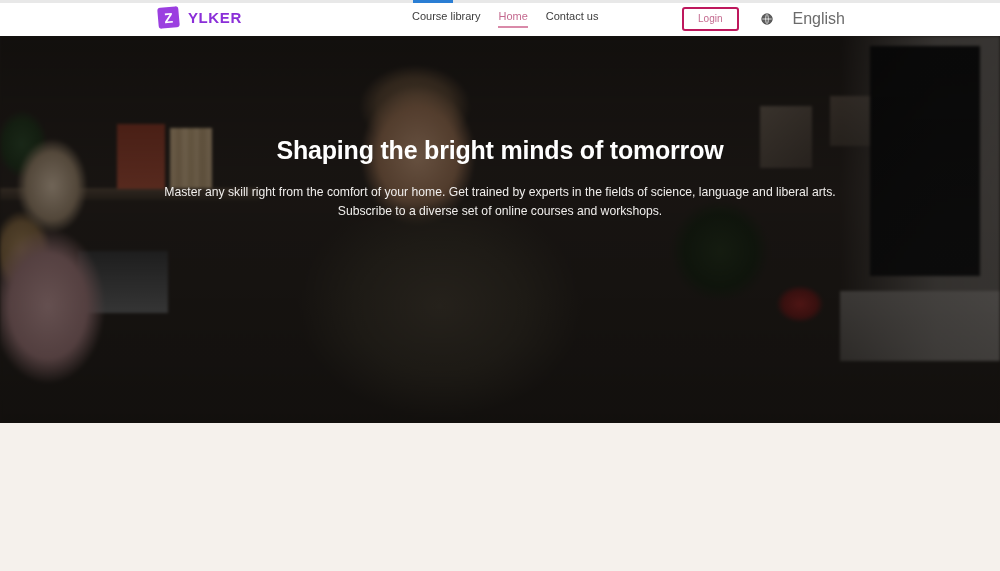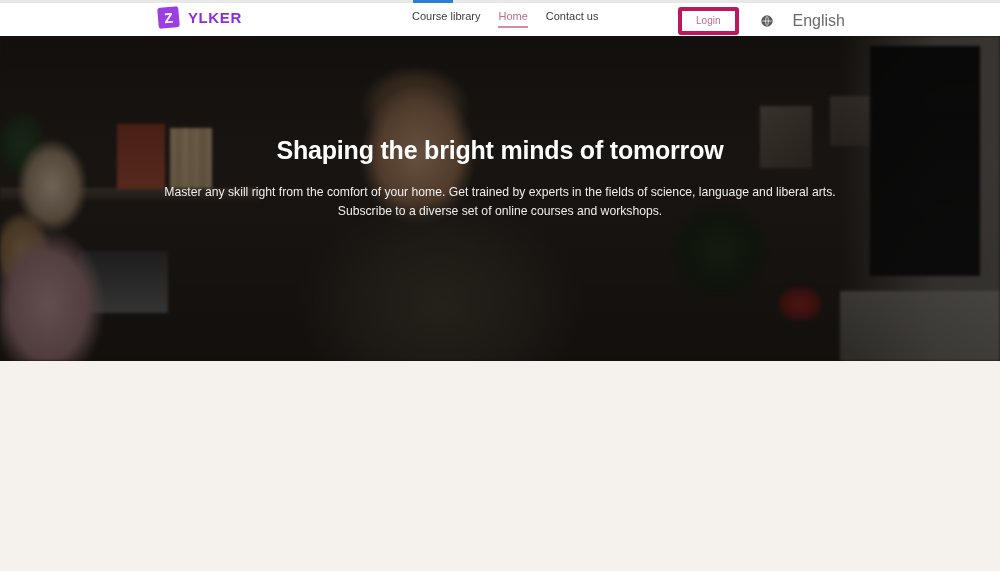--- a/index.html
+++ b/index.html
@@ -87,21 +87,21 @@
   }
 
   .header-right {
     position: absolute;
     right: 155px; top: 7px;
     display: flex;
     align-items: center;
     gap: 22px;
   }
   .login-btn {
-    border: 4px solid #be185d;
+    border: 2px solid #be185d;
     border-radius: 3px;
     color: #c4698f;
     font-size: 10px;
     padding: 4px 14px;
     background: #fff;
     cursor: pointer;
     line-height: 1.2;
   }
   .lang {
     display: flex;
@@ -113,21 +113,21 @@
     text-align: center;
   }
   .globe {
     width: 12px; height: 12px;
     display: block;
   }
 
   
   .hero {
     position: relative;
-    height: 325px;
+    height: 387px;
     overflow: hidden;
     background: #2b2420;
   }
   .hero-bg {
     position: absolute;
     inset: 0;
     background:
       
       linear-gradient(to bottom, rgba(12,12,12,0.95), rgba(18,18,18,0.95)) 870px 10px / 110px 230px no-repeat,
       

